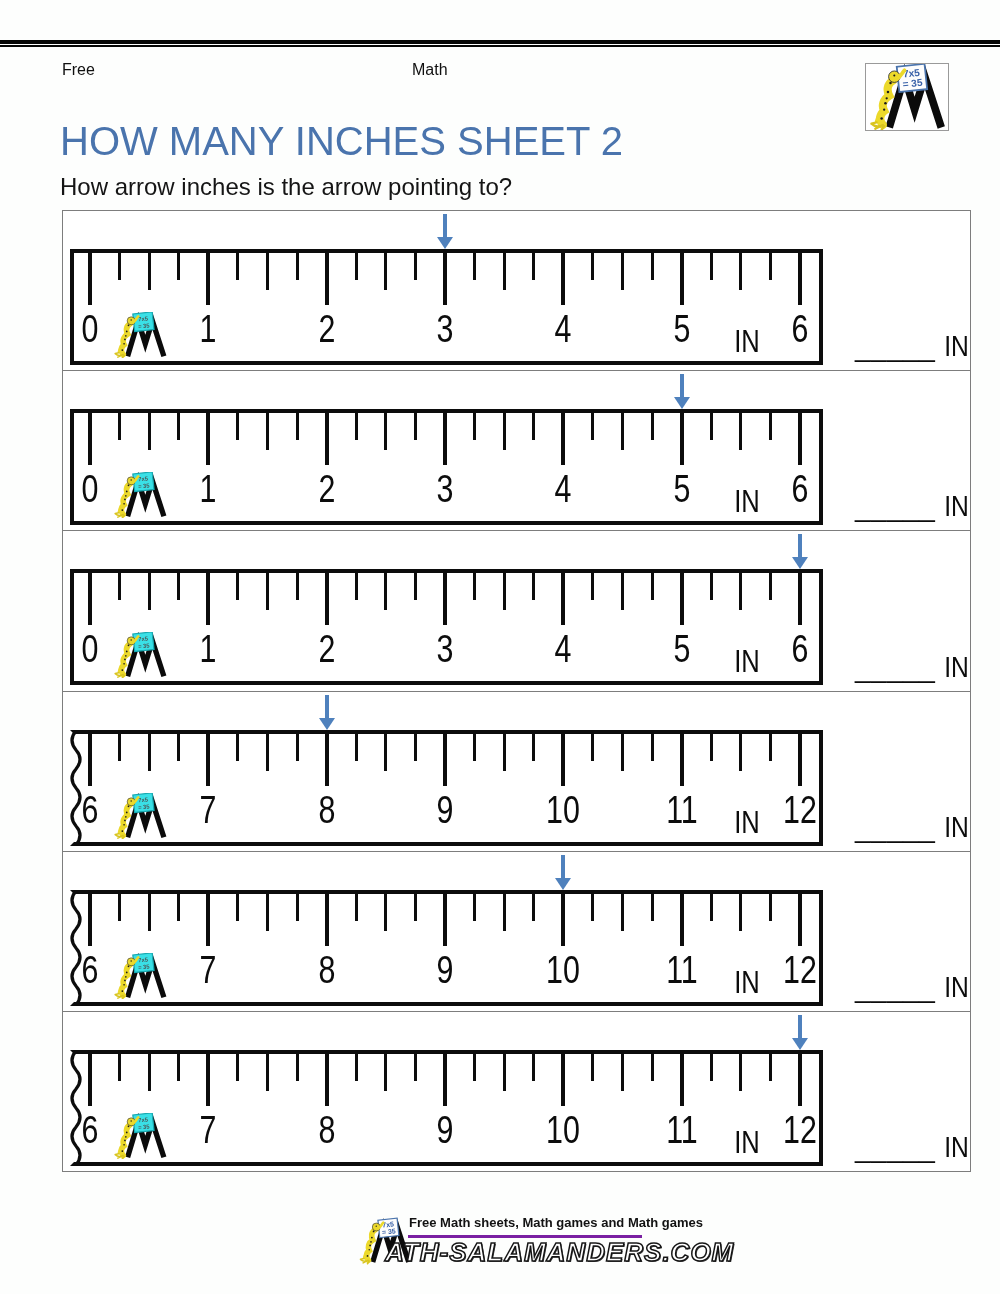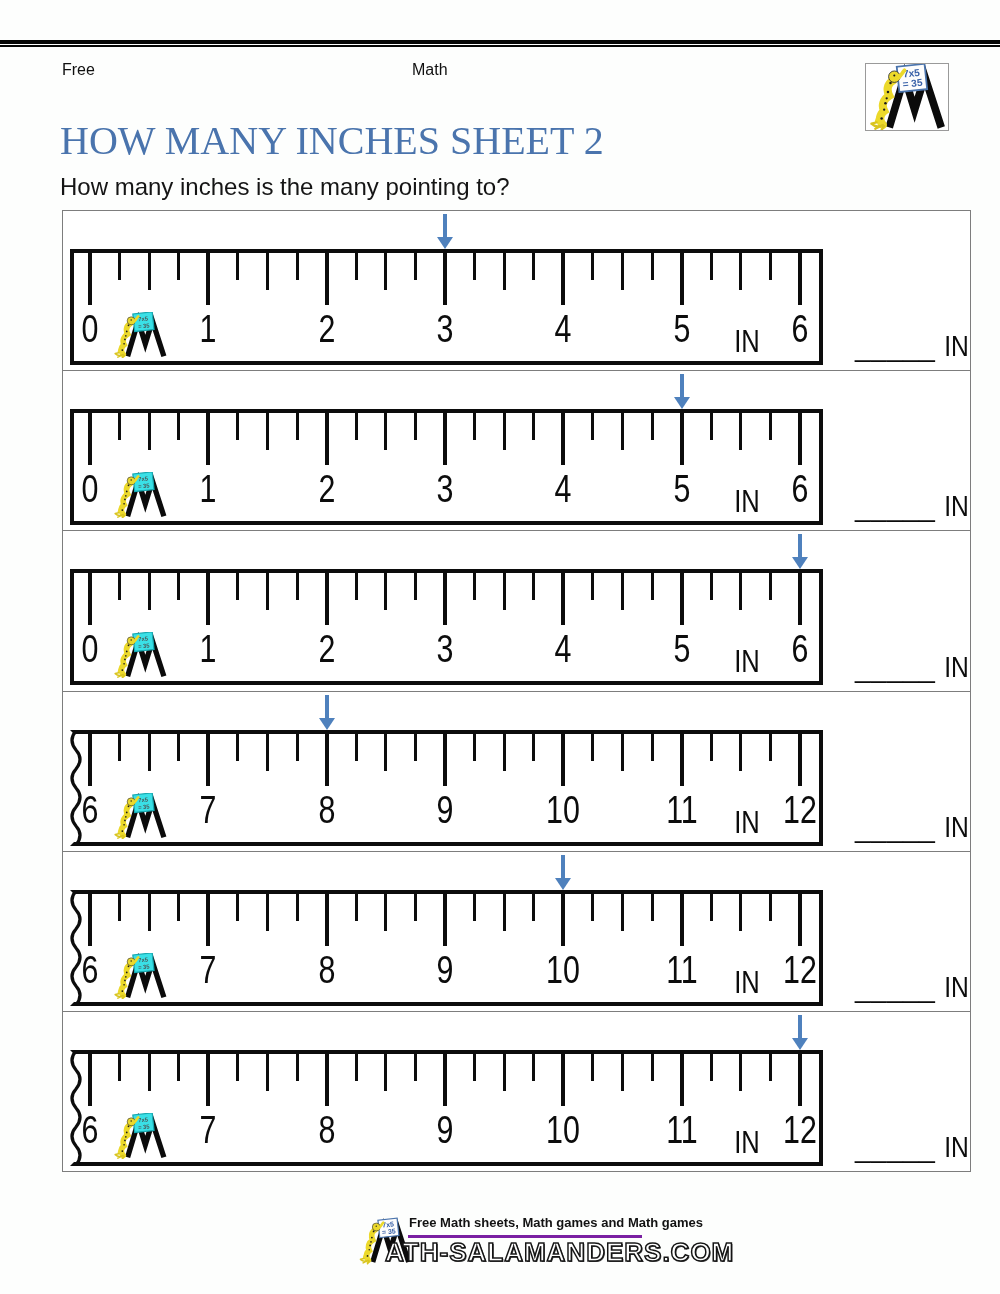--- a/index.html
+++ b/index.html
@@ -4,21 +4,21 @@
 <style>
   html,body{margin:0;padding:0;background:#fff;}
   .page{position:relative;width:1000px;height:1294px;background:#fdfefd;
         font-family:"Liberation Sans",sans-serif;overflow:hidden;}
   .bar1{position:absolute;left:0;top:40px;width:1000px;height:4px;background:#050505;}
   .bar2{position:absolute;left:0;top:45px;width:1000px;height:2px;background:#050505;}
   .meta-label{position:absolute;top:61px;font-size:16px;color:#101010;}
   .name-label{left:62px;} .date-label{left:412px;}
   .logo-box{position:absolute;left:865px;top:63px;width:82px;height:66px;border:1px solid #9a9a9a;
             background:#fff;display:flex;align-items:center;justify-content:center;}
-  .page-title{position:absolute;left:60px;top:121px;font-family:Liberation Serif, serif;
+  .page-title{position:absolute;left:60px;top:121px;font-family:Liberation Sans, sans-serif;
               font-size:40px;line-height:1;color:#4a74ad;white-space:nowrap;text-align:right;}
   .page-subtitle{position:absolute;left:60px;top:173px;font-size:24px;color:#151515;white-space:nowrap;}
 
   .sheet{position:absolute;left:62px;top:210px;width:909px;height:962px;border:1px solid #7d7d7d;
          box-sizing:border-box;display:flex;flex-direction:column;background:#fff;}
   .row{position:relative;flex:1;border-bottom:1px solid #7d7d7d;}
   .row:last-child{border-bottom:none;}
 
   .arrow{position:absolute;top:3px;width:16px;display:flex;flex-direction:column;align-items:center;z-index:3;}
   .arrow-stem{width:4px;height:23px;background:#4f81bd;}
@@ -42,21 +42,21 @@
 
   .answer{position:absolute;left:792px;bottom:9px;font-size:28px;line-height:1;color:#0c0c0c;white-space:nowrap;}
   .answer .blank{letter-spacing:0.5px;}
   .answer .unit{display:inline-block;transform:scaleX(0.85);font-size:29px;margin-left:7px;}
 
   .footer{position:absolute;left:0;top:1200px;width:1000px;height:90px;}
   .footer-logo{position:absolute;left:357px;top:16px;width:56px;height:50px;}
   .footer-tagline{position:absolute;left:409px;top:15px;font-size:13px;font-weight:bold;color:#121212;white-space:nowrap;}
   .footer-line{position:absolute;left:408px;top:35px;width:234px;height:3px;background:#7a1fa2;}
   .footer-site{position:absolute;left:385px;top:37px;font-size:26px;font-weight:bold;letter-spacing:1px;
-               color:#fff;-webkit-text-stroke:1.5px #141414;text-shadow:1px 1px 0 #444;white-space:nowrap;}
+               color:#fff;-webkit-text-stroke:1.5px #141414;text-shadow:1px 1px 0 #444;white-space:nowrap;font-style:italic;}
 </style>
 </head>
 <body>
 
 <div class="page">
   <div class="bar1"></div>
   <div class="bar2"></div>
 
   <span class="meta-label name-label">Free</span>
   <span class="meta-label date-label">Math</span>
@@ -80,21 +80,21 @@
           <circle cx="16" cy="27" r="0.9"></circle>
           <circle cx="15" cy="31" r="1"></circle>
           <circle cx="14" cy="36" r="0.9"></circle>
           <circle cx="12" cy="43" r="1"></circle>
           <circle cx="22" cy="9" r="0.8"></circle>
         </g>
       </svg>
     </div>
 
   <div class="page-title">HOW MANY INCHES SHEET 2</div>
-  <div class="page-subtitle">How many inches is the many pointing to?</div>
+  <div class="page-subtitle">How arrow inches is the arrow pointing to?</div>
 
   <div class="sheet" id="sheet">
       <div class="row">
     <div class="arrow" style="left: 373.99px;">
       <div class="arrow-stem"></div>
       <div class="arrow-head"></div>
     </div>
     <div class="ruler">
       <div class="ticks">
             <div class="tick tick-inch" style="left: 14px;"></div>

